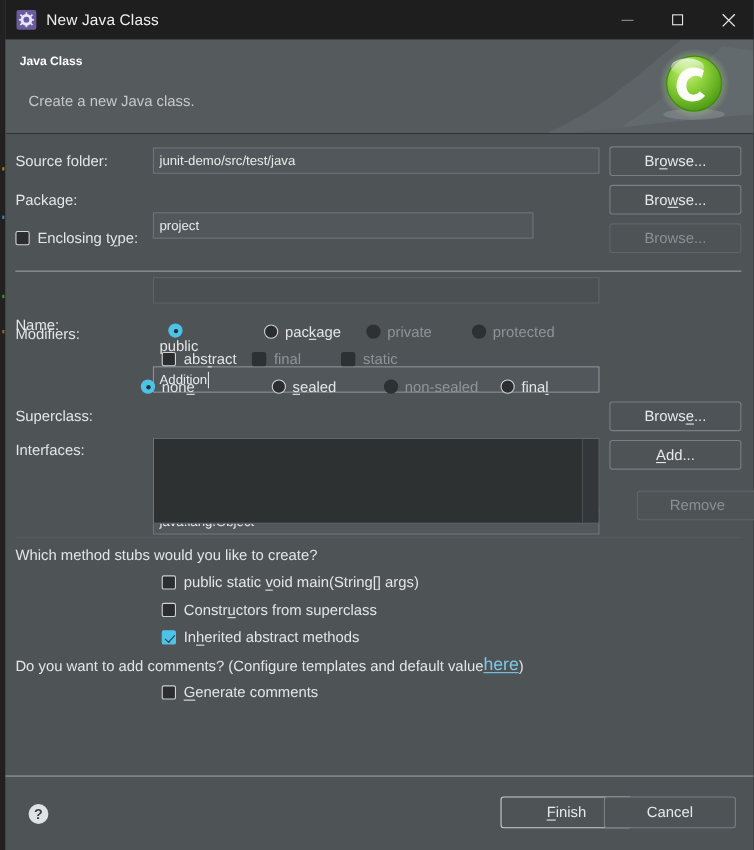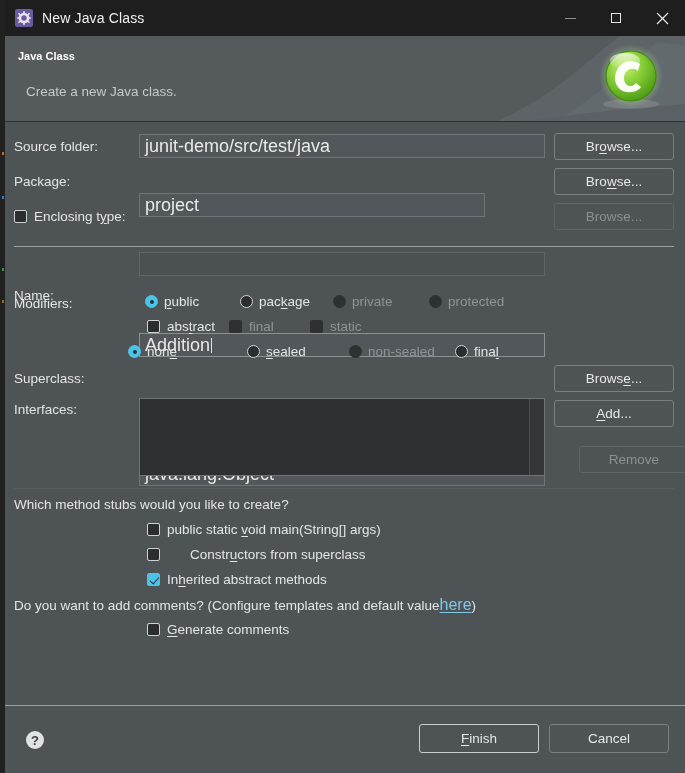--- a/index.html
+++ b/index.html
@@ -75,40 +75,40 @@
 
   
   #body { flex: 1 1 auto; position: relative; background: #4e5356; }
 
   .row { position: absolute; display: flex; align-items: center; }
   .lbl { color: #e3e5e6; font-size: 13.5px; white-space: nowrap; }
 
   
   .tinput {
     background: #51575a; border: 1px solid #6e7477;
-    color: #e8eaea; font-size: 18px; font-family: "Liberation Sans", sans-serif;
+    color: #e8eaea; font-size: 12px; font-family: "Liberation Sans", sans-serif;
     height: 24px; line-height: 22px; padding: 0 5px;
     display: flex; align-items: center; position: relative;
   }
   .tinput.focused { border-color: #8b9195; }
   .tinput.disabled { background: #4b5053; border-color: #5e6467; }
   .caret {
     display: inline-block; width: 1px; height: 15px; background: #dfe2e3;
     margin-left: 1px;
   }
 
   
   .btn {
     background: #4e5356; border: 1px solid #797f82; border-radius: 3px;
     color: #e6e8e9; font-size: 13.5px; font-family: "Liberation Sans", sans-serif;
     height: 27px; display: flex; align-items: center; justify-content: center;
     white-space: nowrap;
   }
   .btn.disabled { color: #8a9093; border-color: #5f6568; }
-  .btn.default { border-color: #c9cdcf; }
+  .btn.default { border-color: #c9cdcf; margin-left: 36px; }
 
   u { text-decoration: underline; text-underline-offset: 2px; }
 
   
   .cb {
     width: 13px; height: 13px; border: 1px solid #cfd3d5; background: #2b2d2e;
     border-radius: 2px; flex: 0 0 13px; position: relative; margin-right: 7px;
   }
   .cb.checked { background: #4ec3e8; border-color: #4ec3e8; }
   .cb.checked::after {
@@ -277,21 +277,21 @@
     </div>
     <div class="tinput focused" style="left:134px; top:139px; width:406px;">
       <span>Addition</span>
         <span class="caret"></span>
     </div>
 
     <div class="row" style="left:9px; top:174px;">
       <span class="lbl">Modifiers:</span>
     </div>
 
-    <div class="opt" style="left:140px; top:172px;">
+    <div class="opt" style="left:140px; top:172px;flex-direction:column;">
       <span class="rb checked"></span>
       <span class="txt"><u>p</u>ublic</span>
     </div>
     <div class="opt" style="left:235px; top:172px;">
       <span class="rb"></span>
       <span class="txt">pac<u>k</u>age</span>
     </div>
     <div class="opt" style="left:328px; top:172px;">
       <span class="rb disabled"></span>
       <span class="txt dim">private</span>
@@ -361,21 +361,21 @@
     <div class="sep" style="left:9px; top:366px; width:660px; background:#565b5e;"></div>
 
     <div class="row" style="left:9px; top:375px;">
       <span class="lbl">Which method stubs would you like to create?</span>
     </div>
 
     <div class="opt" style="left:142px; top:400px;">
       <span class="cb"></span>
       <span class="txt">public static <u>v</u>oid main(String[] args)</span>
     </div>
-    <div class="opt" style="left:142px; top:425px;gap:23px;">
+    <div class="opt" style="left:142px; top:425px;">
       <span class="cb"></span>
       <span class="txt">Constr<u>u</u>ctors from superclass</span>
     </div>
     <div class="opt" style="left:142px; top:450px;">
       <span class="cb checked"></span>
       <span class="txt">In<u>h</u>erited abstract methods</span>
     </div>
 
     <div class="row" style="left:9px; top:474px;">
       <span class="lbl">Do you want to add comments? (Configure templates and default value </span>

